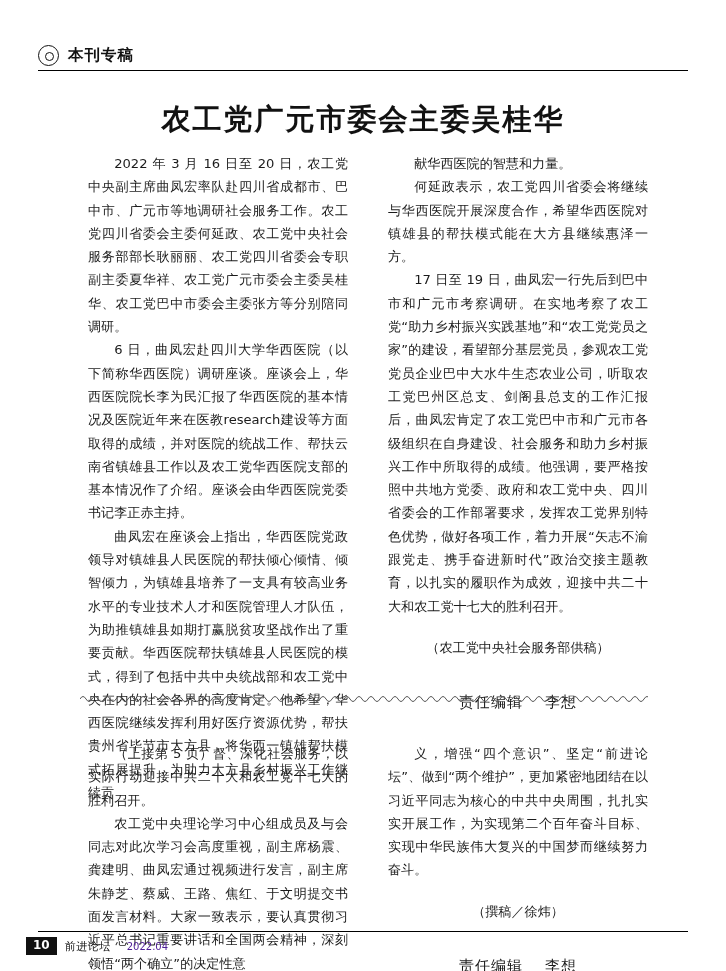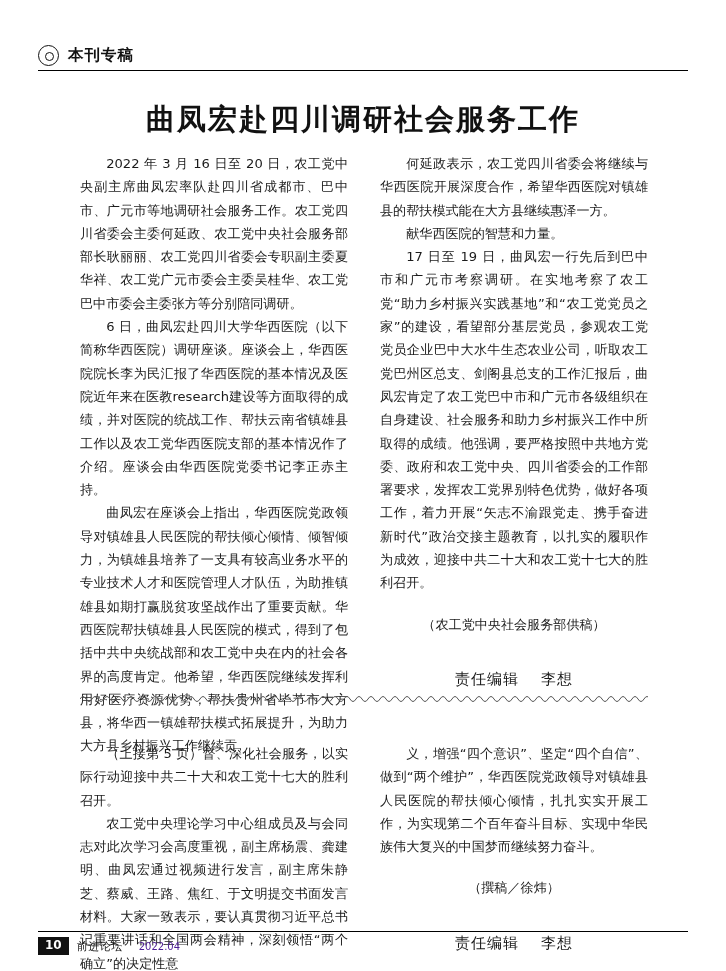--- a/index.html
+++ b/index.html
@@ -87,20 +87,21 @@
   .cols {
     position: absolute;
     left: 80px;
     top: 152px;
     width: 568px;
     display: flex;
     gap: 32px;
   }
   .col {
     width: 268px;
+    margin-left: 8px;
   }
   .col p {
     margin: 0 0 0 0;
     font-size: 13.1px;
     line-height: 1.78;
     text-align: justify;
     text-justify: inter-ideograph;
     text-indent: 2em;
     color: #1b1b1b;
     font-family: "DejaVu Sans", "Liberation Sans", sans-serif;
@@ -145,21 +146,21 @@
   .footer-rule {
     position: absolute;
     left: 38px;
     top: 931px;
     width: 650px;
     height: 1px;
     background: #000;
   }
   .footer {
     position: absolute;
-    left: 38px;
+    left: 26px;
     top: 936px;
     width: 650px;
     height: 20px;
     display: flex;
     align-items: center;
   }
   .page-num {
     background: #111;
     color: #fff;
     font-size: 12px;
@@ -184,52 +185,52 @@
 <body>
 
 <div class="page">
 
   <div class="header">
     <div class="header-icon"></div>
     <div class="header-title">本刊专稿</div>
   </div>
   <div class="header-rule"></div>
 
-  <div class="article-title">曲凤宏赴四川调研社会服务工作</div>
+  <div class="article-title">农工党广元市委会主委吴桂华</div>
 
   <div class="cols">
     <div class="col">
       <p>2022 年 3 月 16 日至 20 日，农工党中央副主席曲凤宏率队赴四川省成都市、巴中市、广元市等地调研社会服务工作。农工党四川省委会主委何延政、农工党中央社会服务部部长耿丽丽、农工党四川省委会专职副主委夏华祥、农工党广元市委会主委吴桂华、农工党巴中市委会主委张方等分别陪同调研。</p>
       <p>6 日，曲凤宏赴四川大学华西医院（以下简称华西医院）调研座谈。座谈会上，华西医院院长李为民汇报了华西医院的基本情况及医院近年来在医教research建设等方面取得的成绩，并对医院的统战工作、帮扶云南省镇雄县工作以及农工党华西医院支部的基本情况作了介绍。座谈会由华西医院党委书记李正赤主持。</p>
       <p>曲凤宏在座谈会上指出，华西医院党政领导对镇雄县人民医院的帮扶倾心倾情、倾智倾力，为镇雄县培养了一支具有较高业务水平的专业技术人才和医院管理人才队伍，为助推镇雄县如期打赢脱贫攻坚战作出了重要贡献。华西医院帮扶镇雄县人民医院的模式，得到了包括中共中央统战部和农工党中央在内的社会各界的高度肯定。他希望，华西医院继续发挥利用好医疗资源优势，帮扶贵州省毕节市大方县，将华西一镇雄帮扶模式拓展提升，为助力大方县乡村振兴工作继续贡</p>
     </div>
     <div class="col">
+      <p>献华西医院的智慧和力量。</p>
       <p>何延政表示，农工党四川省委会将继续与华西医院开展深度合作，希望华西医院对镇雄县的帮扶模式能在大方县继续惠泽一方。</p>
-      <p>献华西医院的智慧和力量。</p>
       <p>17 日至 19 日，曲凤宏一行先后到巴中市和广元市考察调研。在实地考察了农工党“助力乡村振兴实践基地”和“农工党党员之家”的建设，看望部分基层党员，参观农工党党员企业巴中大水牛生态农业公司，听取农工党巴州区总支、剑阁县总支的工作汇报后，曲凤宏肯定了农工党巴中市和广元市各级组织在自身建设、社会服务和助力乡村振兴工作中所取得的成绩。他强调，要严格按照中共地方党委、政府和农工党中央、四川省委会的工作部署要求，发挥农工党界别特色优势，做好各项工作，着力开展“矢志不渝跟党走、携手奋进新时代”政治交接主题教育，以扎实的履职作为成效，迎接中共二十大和农工党十七大的胜利召开。</p>
       <div class="sig">（农工党中央社会服务部供稿）</div>
       <div class="editor">
         <span>责任编辑</span><span class="gap"></span><span>李想</span>
       </div>
     </div>
   </div>
 
   <div class="wavy">
     <svg width="568" height="12" viewBox="0 0 568 12" preserveAspectRatio="none">
       <path d="M0,6 Q3,1 6,6 T12,6 T18,6 T24,6 T30,6 T36,6 T42,6 T48,6 T54,6 T60,6 T66,6 T72,6 T78,6 T84,6 T90,6 T96,6 T102,6 T108,6 T114,6 T120,6 T126,6 T132,6 T138,6 T144,6 T150,6 T156,6 T162,6 T168,6 T174,6 T180,6 T186,6 T192,6 T198,6 T204,6 T210,6 T216,6 T222,6 T228,6 T234,6 T240,6 T246,6 T252,6 T258,6 T264,6 T270,6 T276,6 T282,6 T288,6 T294,6 T300,6 T306,6 T312,6 T318,6 T324,6 T330,6 T336,6 T342,6 T348,6 T354,6 T360,6 T366,6 T372,6 T378,6 T384,6 T390,6 T396,6 T402,6 T408,6 T414,6 T420,6 T426,6 T432,6 T438,6 T444,6 T450,6 T456,6 T462,6 T468,6 T474,6 T480,6 T486,6 T492,6 T498,6 T504,6 T510,6 T516,6 T522,6 T528,6 T534,6 T540,6 T546,6 T552,6 T558,6 T564,6 T570,6" fill="none" stroke="#555" stroke-width="1"></path>
     </svg>
   </div>
 
   <div class="cols2">
     <div class="col">
       <p>（上接第 5 页）督、深化社会服务，以实际行动迎接中共二十大和农工党十七大的胜利召开。</p>
       <p>农工党中央理论学习中心组成员及与会同志对此次学习会高度重视，副主席杨震、龚建明、曲凤宏通过视频进行发言，副主席朱静芝、蔡威、王路、焦红、于文明提交书面发言材料。大家一致表示，要认真贯彻习近平总书记重要讲话和全国两会精神，深刻领悟“两个确立”的决定性意</p>
     </div>
     <div class="col">
-      <p>义，增强“四个意识”、坚定“四个自信”、做到“两个维护”，华西医院党政领导对镇雄县人民医院的帮扶倾心倾情，扎扎实实开展工作，为实现第二个百年奋斗目标、实现中华民族伟大复兴的中国梦而继续努力奋斗。</p>
+      <p>义，增强“四个意识”、坚定“前进论坛”、做到“两个维护”，更加紧密地团结在以习近平同志为核心的中共中央周围，扎扎实实开展工作，为实现第二个百年奋斗目标、实现中华民族伟大复兴的中国梦而继续努力奋斗。</p>
       <div class="sig">（撰稿／徐炜）</div>
       <div class="editor">
         <span>责任编辑</span><span class="gap"></span><span>李想</span>
       </div>
     </div>
   </div>
 
   <div class="footer-rule"></div>
   <div class="footer">
     <div class="page-num">10</div>

